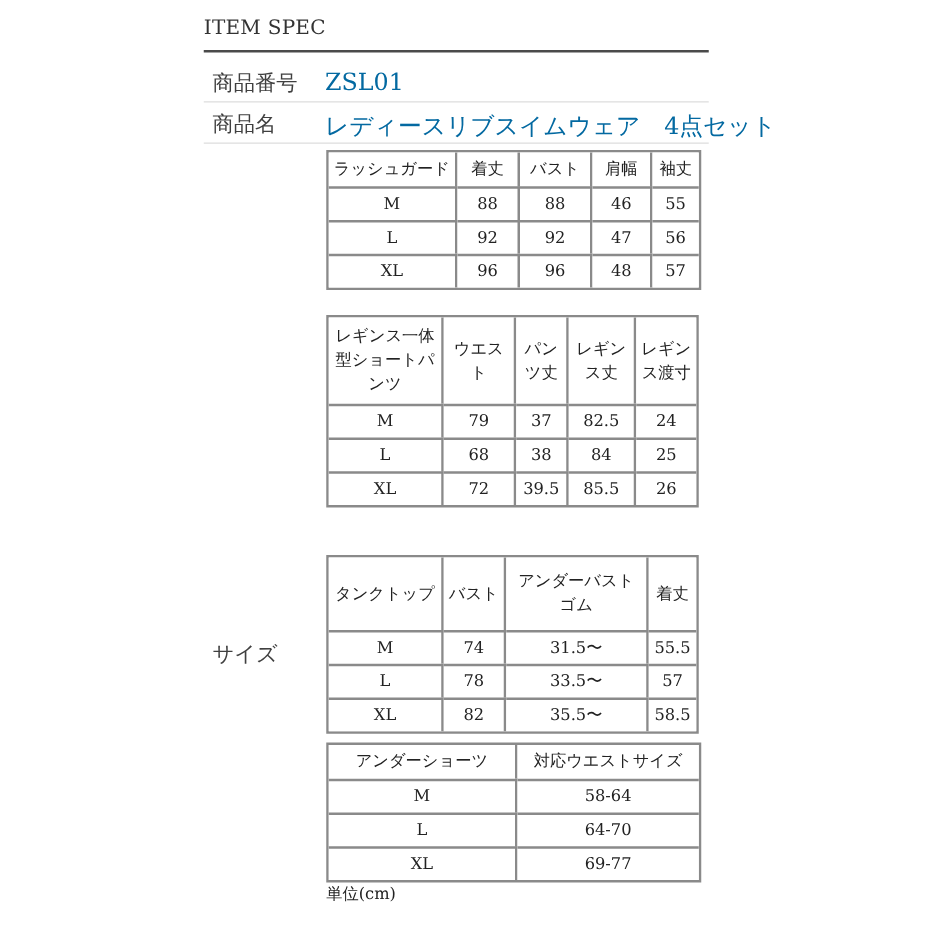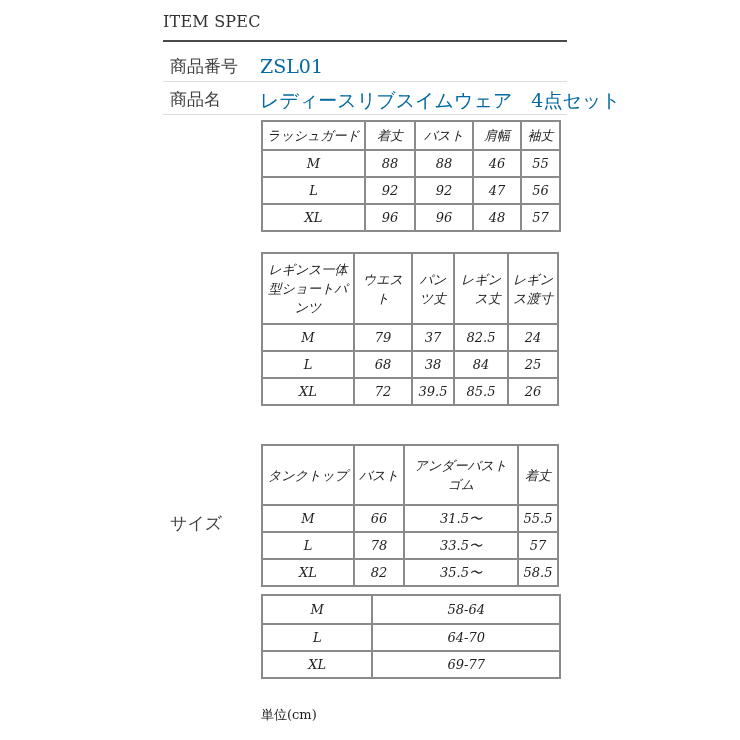--- a/index.html
+++ b/index.html
@@ -24,21 +24,20 @@
     position: absolute; left: 170px; font-size: 17px; color: #404040;
   }
   .spec-value {
     position: absolute; left: 260px; font-size: 19px; color: #0369a1;
   }
   table.sz {
     position: absolute; left: 261px;
     border-collapse: separate; border-spacing: 0;
     border: 2px solid #8a8a8a;
     font-size: 13px;
-    font-style: italic;
   }
   table.sz td {
     border: 1px solid #8a8a8a;
     border-width: 2px 2px 0 0;
     text-align: center; vertical-align: middle;
     padding: 0 3px; line-height: 19px;
     background: #fff;
   }
   table.sz tr:first-child td { border-top-width: 0; }
   table.sz tr td:last-child { border-right-width: 0; margin-left: 11px; }
@@ -98,21 +97,21 @@
   </tr>
 </tbody>
   </table>
 
 <table class="sz" style="top:252px; width:298px;">
   <tbody>
       <tr style="height:69px">
     <td style="width:84px"><span style="display:inline-block;width:84px;word-break:break-all;">レギンス一体型ショートパンツ</span></td>
     <td style="width:50px"><span style="display:inline-block;width:44px;word-break:break-all;">ウエスト</span></td>
     <td style="width:34px"><span style="display:inline-block;width:30px;word-break:break-all;">パンツ丈</span></td>
-    <td style="width:46px"><span style="display:inline-block;width:40px;word-break:break-all;text-align:right;">レギンス丈</span></td>
+    <td style="width:46px"><span style="display:inline-block;width:40px;word-break:break-all;">レギンス丈</span></td>
     <td><span style="display:inline-block;width:40px;word-break:break-all;">レギンス渡寸</span></td>
   </tr>
   <tr style="height:27px">
     <td>M</td>
     <td>79</td>
     <td>37</td>
     <td>82.5</td>
     <td>24</td>
   </tr>
   <tr style="height:27px">
@@ -135,41 +134,45 @@
 <table class="sz" style="top:444px; width:298px;">
   <tbody>
       <tr style="height:58px">
     <td style="width:84px">タンクトップ</td>
     <td style="width:42px">バスト</td>
     <td style="width:106px"><span style="display:inline-block;width:104px;word-break:break-all;">アンダーバストゴム</span></td>
     <td>着丈</td>
   </tr>
   <tr style="height:27px">
     <td>M</td>
-    <td>66</td>
+    <td>74</td>
     <td>31.5〜</td>
     <td>55.5</td>
   </tr>
   <tr style="height:27px">
     <td>L</td>
     <td>78</td>
     <td>33.5〜</td>
     <td>57</td>
   </tr>
   <tr style="height:27px">
     <td>XL</td>
     <td>82</td>
     <td>35.5〜</td>
     <td>58.5</td>
   </tr>
 </tbody>
   </table>
 
 <table class="sz" style="top:594px; width:300px;">
   <tbody>
+      <tr style="height:27px">
+    <td style="width:143px">アンダーショーツ</td>
+    <td>対応ウエストサイズ</td>
+  </tr>
   <tr style="height:27px">
     <td>M</td>
     <td>58-64</td>
   </tr>
   <tr style="height:27px">
     <td>L</td>
     <td>64-70</td>
   </tr>
   <tr style="height:27px">
     <td>XL</td>

